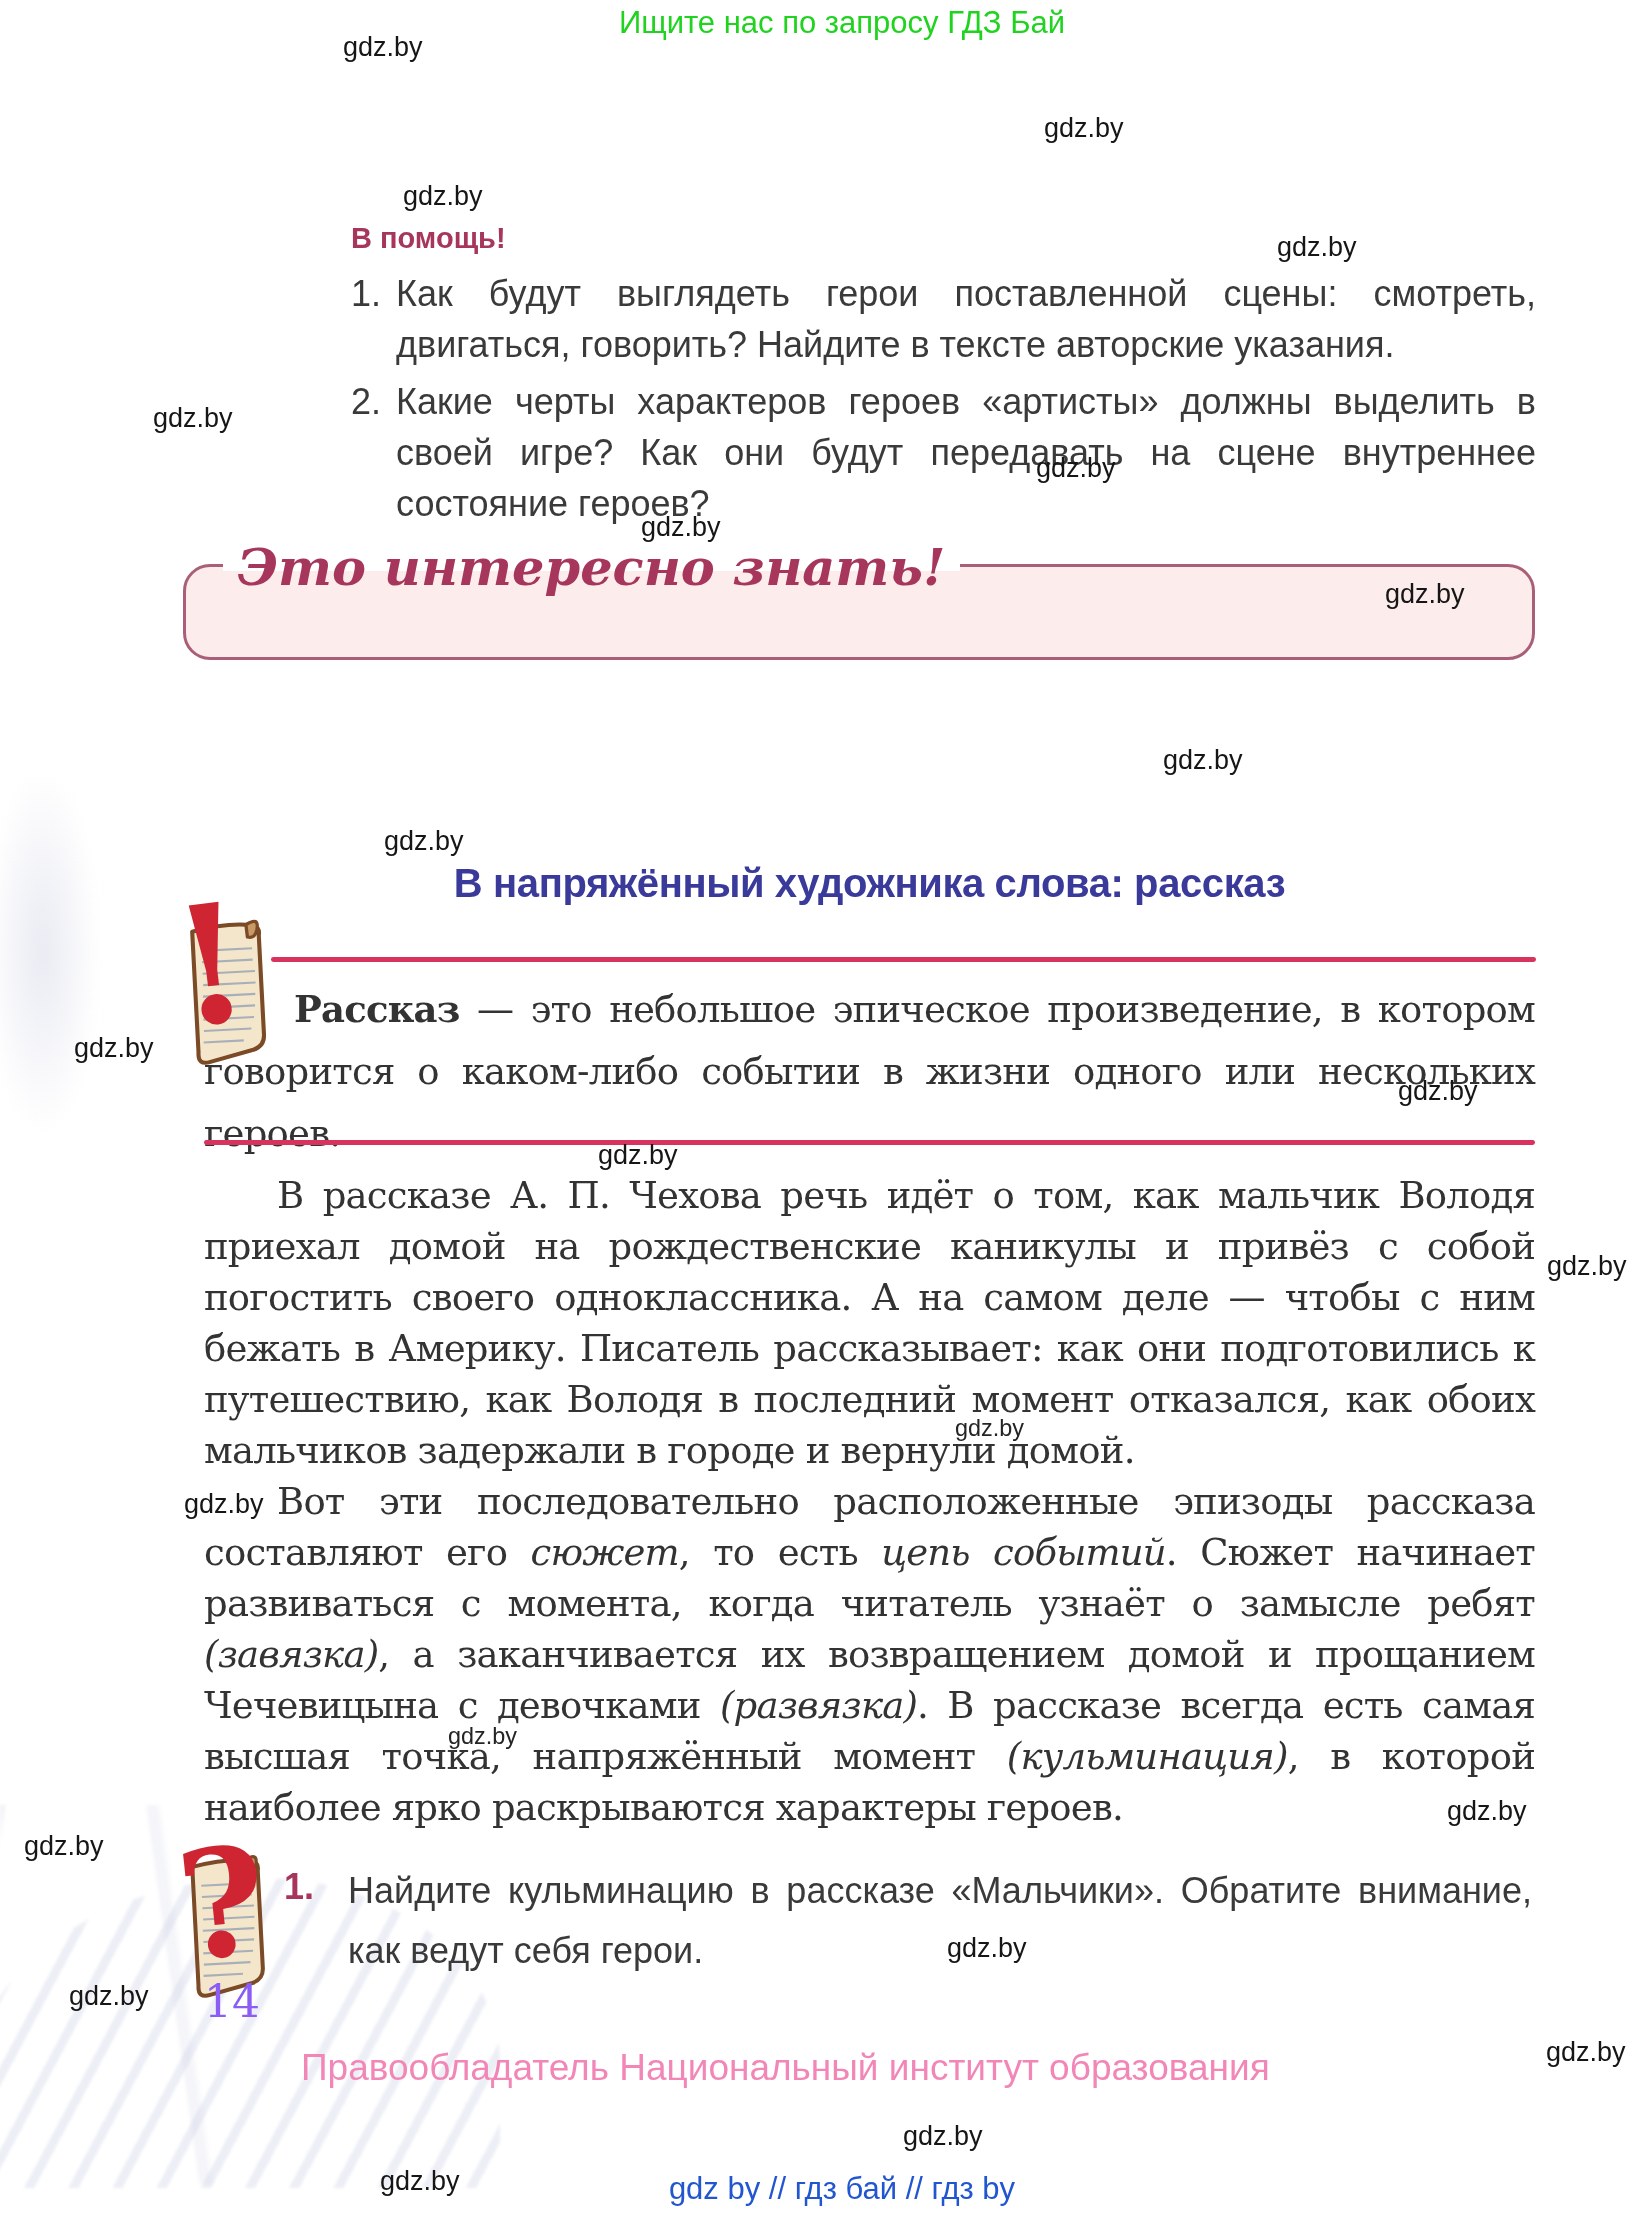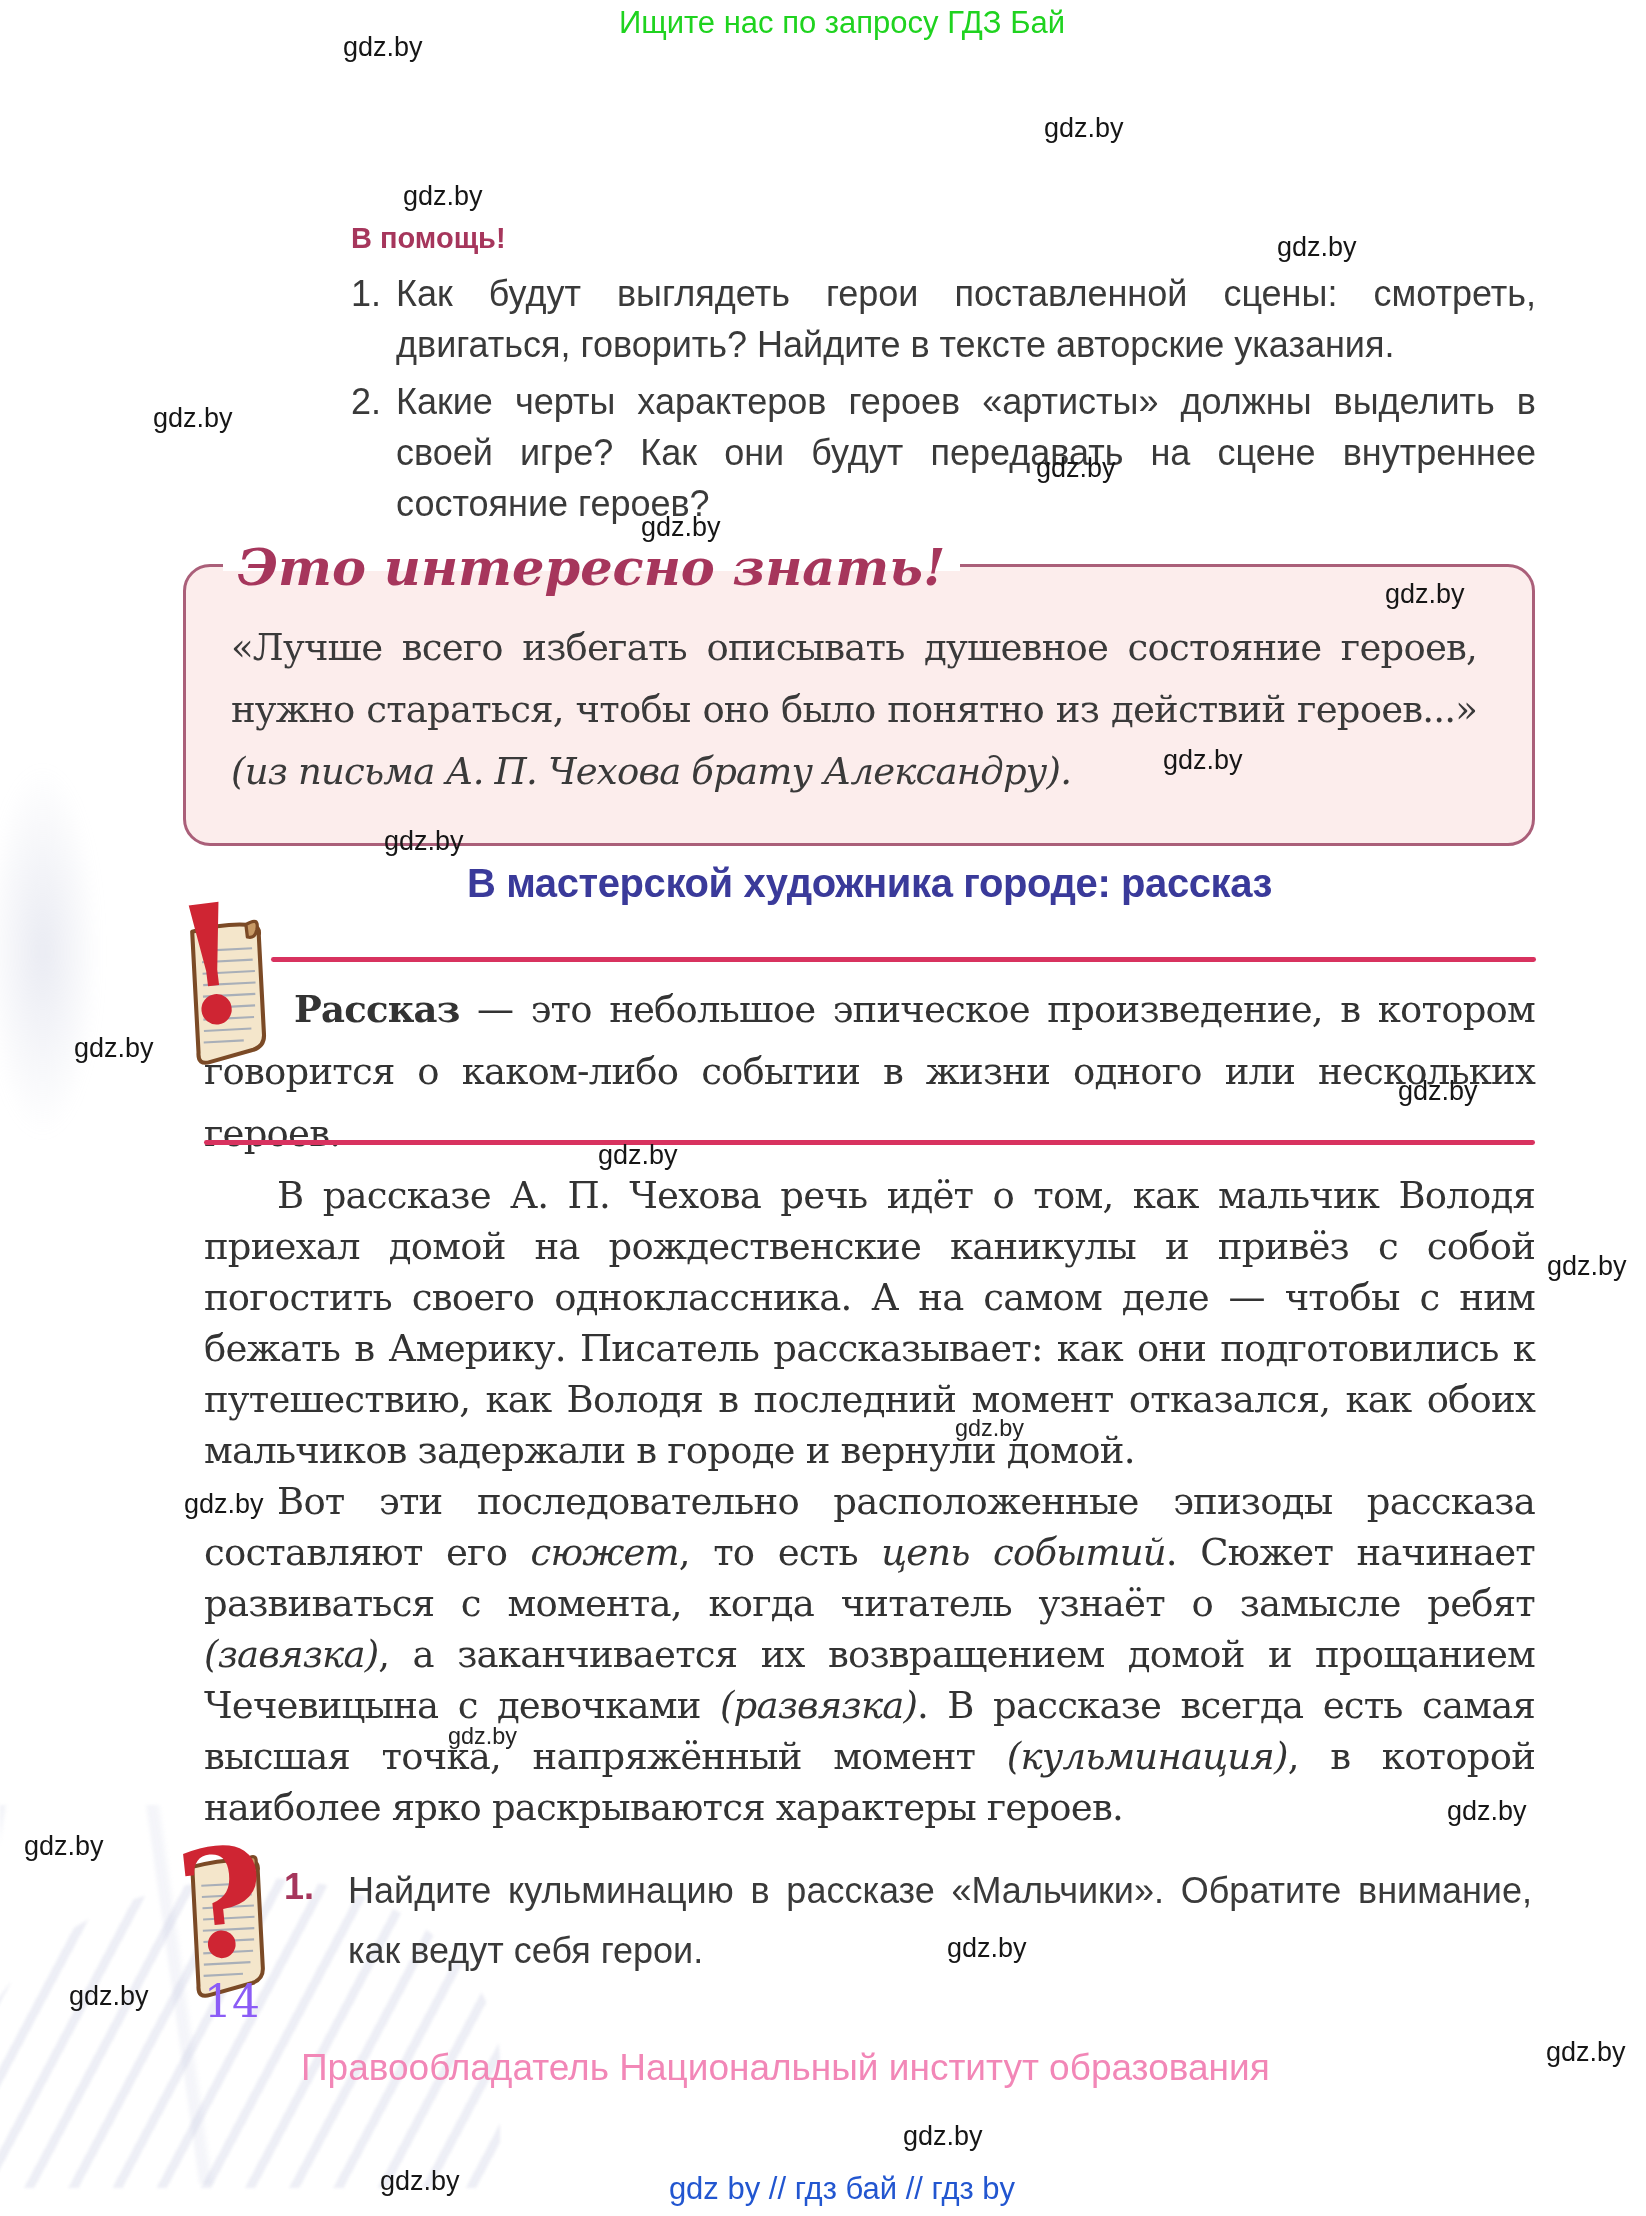--- a/index.html
+++ b/index.html
@@ -111,24 +111,23 @@
       <p>Как будут выглядеть герои поставленной сцены: смотреть, двигаться, говорить? Найдите в тексте авторские указания.</p>
     </div>
     <div class="help-item">
       <span class="num">2.</span>
       <p>Какие черты характеров героев «артисты» должны выделить в своей игре? Как они будут передавать на сцене внутреннее состояние героев?</p>
     </div>
   </section>
 
   <section class="interest">
     <span class="interest-title">Это интересно знать!</span>
-    <p class="quote"><span>«Лучше всего избегать описывать душевное состояние героев, нужно стараться, чтобы оно было понятно из действий героев...» </span><span class="src">(из письма А. П. Чехова брату Александру).</span></p>
   </section>
 
-  <h1 class="workshop-h">В мастерской художника городе: рассказ</h1>
+  <h1 class="workshop-h">В напряжённый художника слова: рассказ</h1>
 
   <div class="rule rule-top"></div>
   <span class="def-icon">
     <svg viewBox="0 0 116 215" width="95" height="176">
       <g transform="rotate(-3 58 120)">
         <path d="M24 38 Q62 30 90 33 L99 35 Q107 37 105 47 L105 168 Q105 182 91 186 L38 198 Q22 202 24 186 L24 52 Q24 40 24 38 Z" style="fill:var(--scroll-fill); stroke:var(--scroll-stroke);" stroke-width="5" stroke-linejoin="round"></path>
         <path d="M90 33 Q107 23 103 40 Q100 51 91 48 Z" fill="#c79a66" style="stroke:var(--scroll-stroke);" stroke-width="4" stroke-linejoin="round"></path>
         <g stroke="#a9afb8" stroke-width="2.6">
           <path d="M34 62 H96"></path>
             <path d="M34 76 H96"></path>

